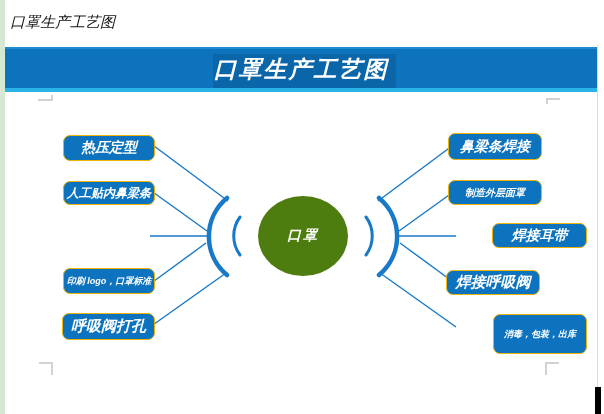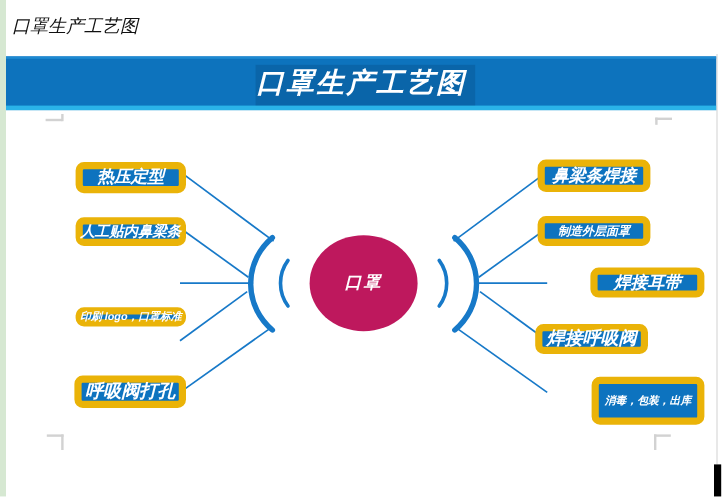--- a/index.html
+++ b/index.html
@@ -19,45 +19,45 @@
     position:absolute;left:0;top:0;width:100%;height:40px;display:flex;align-items:center;justify-content:center;
     color:#ffffff;font-size:23px;font-weight:bold;letter-spacing:2px;white-space:nowrap;
   }
   .cyan-strip{position:absolute;left:0;bottom:0;width:100%;height:4px;background:#2ab3e8;}
   .slide{position:absolute;left:5px;top:92px;width:592px;height:322px;background:#ffffff;}
 
   .mark{position:absolute;background:#d2d2d2;}
   .connectors{position:absolute;left:0;top:0;width:604px;height:414px;}
 
   .node{
-    position:absolute;background:#0d73bf;border:6px solid #eab308;border-radius:7px;
+    position:absolute;background:#0d73bf;border:1px solid #eab308;border-radius:7px;
     box-sizing:border-box;color:#ffffff;font-weight:bold;display:flex;align-items:center;
     justify-content:center;text-align:center;white-space:nowrap;cursor:default;
   }
   .sz-xl{font-size:15px;}
   .sz-lg{font-size:14px;}
   .sz-md{font-size:12px;}
   .sz-sm{font-size:11px;}
   .sz-s2{font-size:10px;}
   .sz-xs{font-size:9px;}
 
   .lb1{left:63px;top:135px;width:92px;height:26px;}
   .lb2{left:63px;top:181px;width:92px;height:24px;}
   .lb3{left:63px;top:223px;width:92px;height:25px;}
-  .lb4{left:63px;top:256px;width:92px;height:16px;}
+  .lb4{left:63px;top:268px;width:92px;height:26px;}
   .lb5{left:62px;top:313px;width:93px;height:27px;}
   .rb1{left:448px;top:133px;width:94px;height:27px;}
   .rb2{left:448px;top:180px;width:94px;height:25px;}
   .rb3{left:448px;top:223px;width:95px;height:25px;margin-left:44px;}
   .rb4{left:446px;top:270px;width:94px;height:25px;}
   .rb5{left:449px;top:314px;width:94px;height:40px;margin-left:44px;}
 
   .center-circle{
     position:absolute;left:258px;top:196px;width:90px;height:80px;border-radius:50%;
-    background:#be185d;color:#fff;font-weight:bold;font-size:14px;letter-spacing:2px;
+    background:#4d7c0f;color:#fff;font-weight:bold;font-size:14px;letter-spacing:2px;
     display:flex;align-items:center;justify-content:center;
   }
   .right-edge-line{position:absolute;left:597px;top:45px;width:1px;height:342px;background:#dadada;}
   .black-bar{position:absolute;left:595px;top:387px;width:6px;height:27px;background:#000;}
 </style>
 </head>
 <body>
 
 <div class="app">
   <div class="green-strip"></div>

